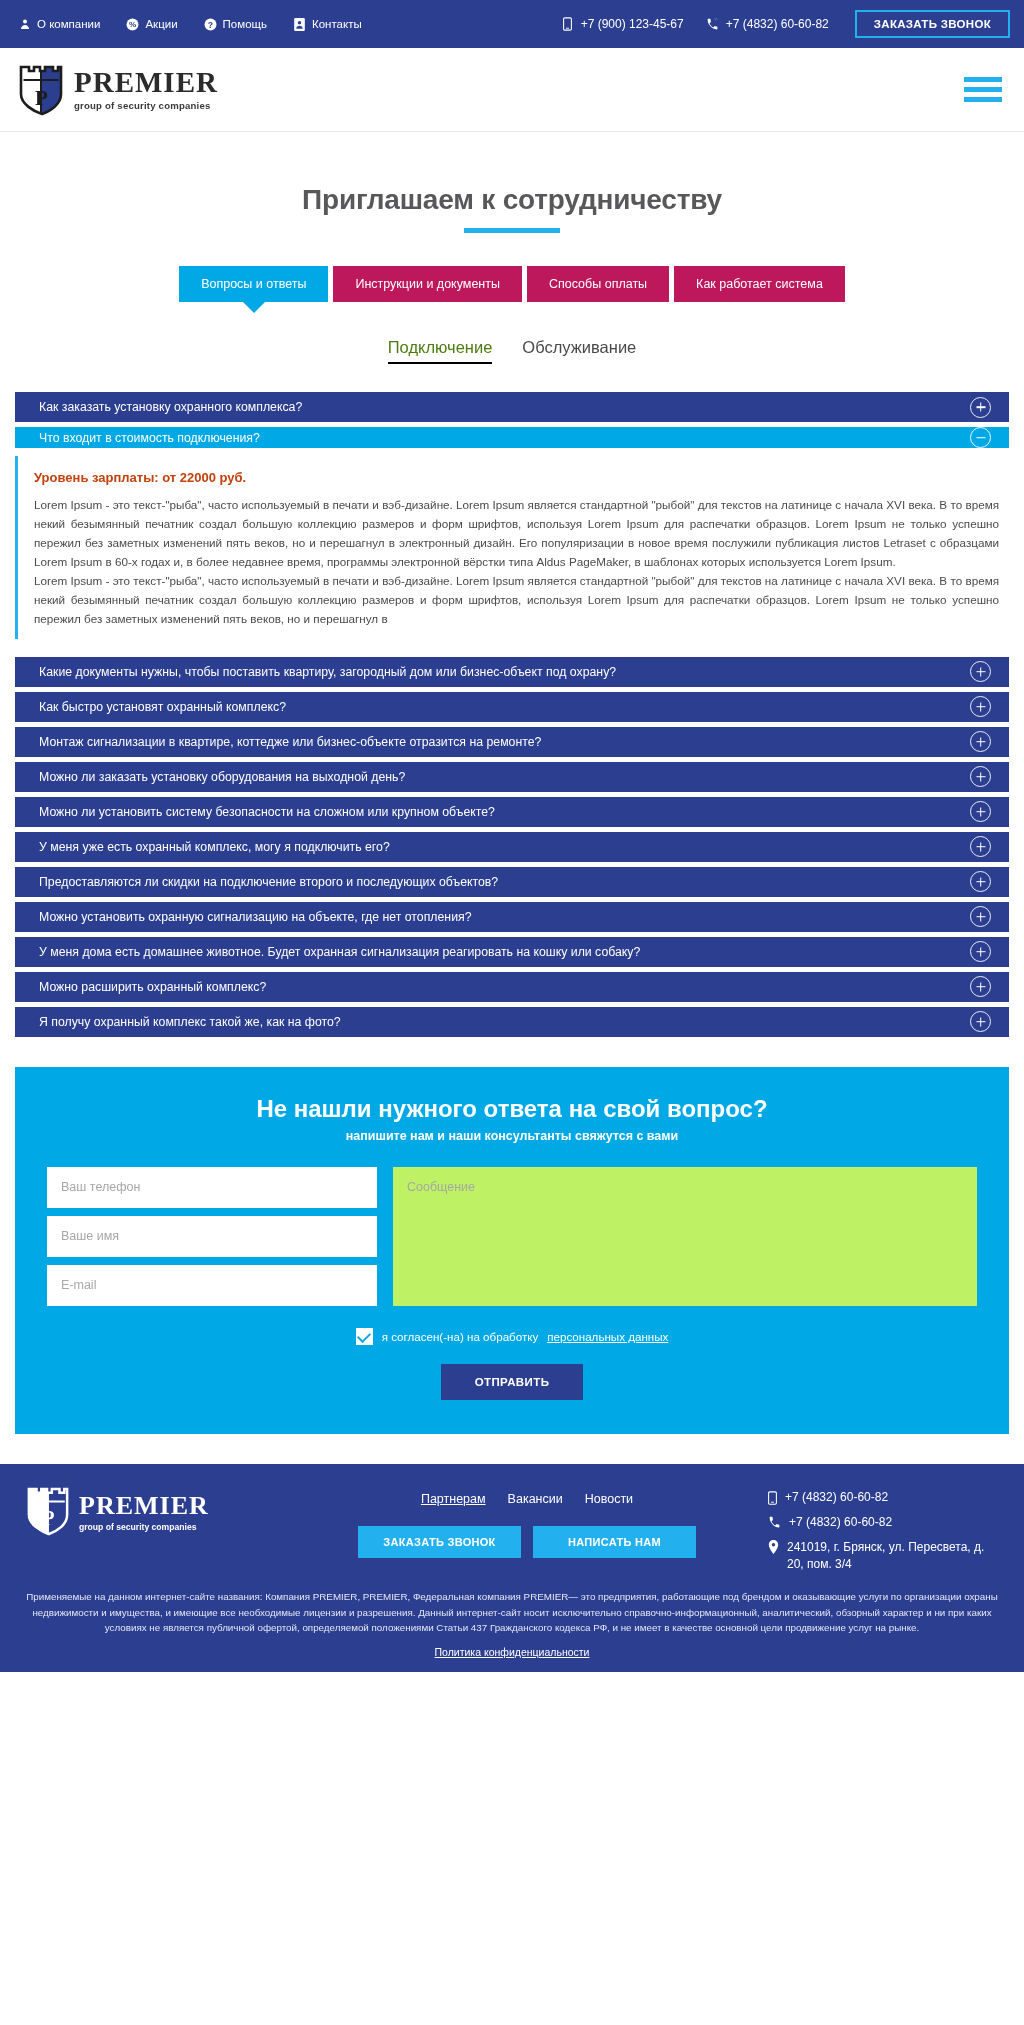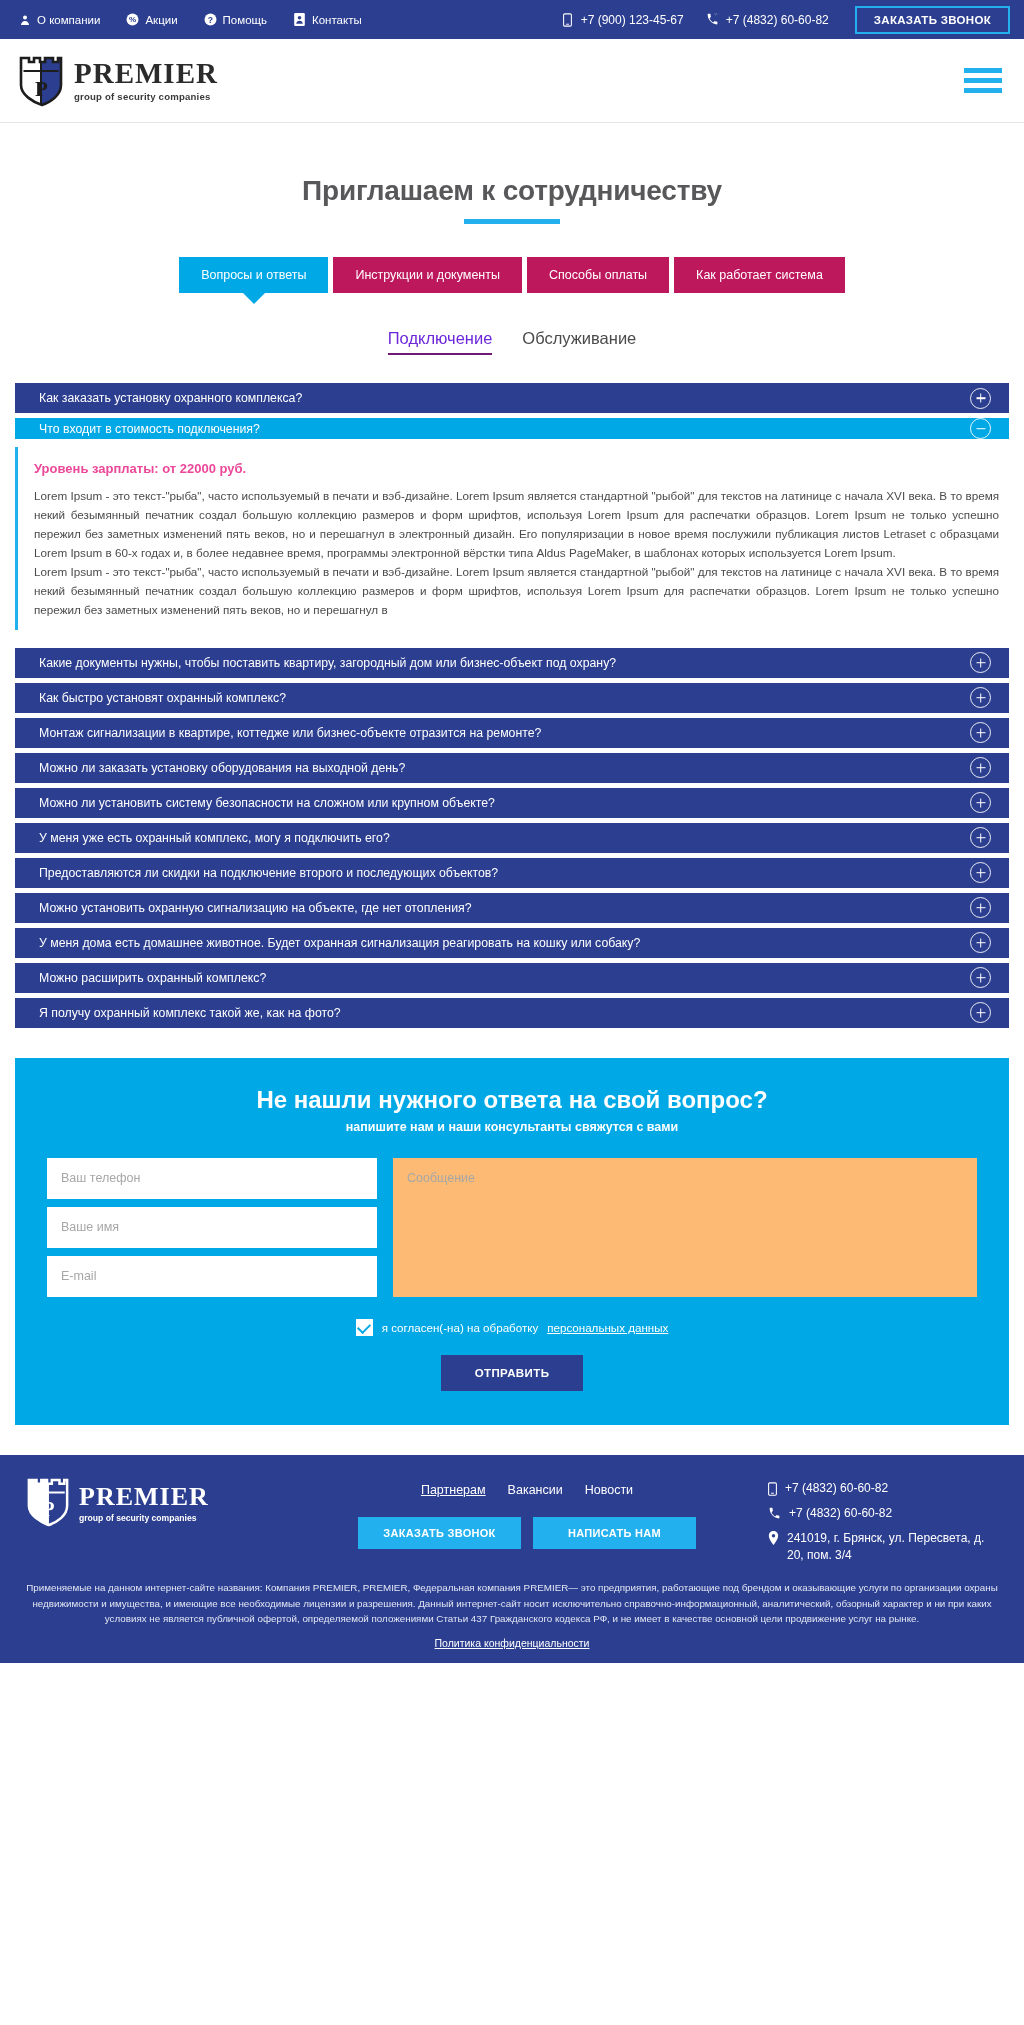--- a/index.html
+++ b/index.html
@@ -7,21 +7,21 @@
   html, body {
     width: 1024px;
     font-family: "Liberation Sans", "DejaVu Sans", sans-serif;
     background: #ffffff;
     color: #333;
   }
   body { width: 1024px; height: 2025px; overflow: hidden; position: relative; }
 
   
   .topbar {
-    height: 39px;
+    height: 48px;
     background: #2c3e8f;
     display: flex;
     align-items: center;
     padding: 0 14px 0 18px;
     color: #ffffff;
     font-size: 11.5px;
   }
   .topbar-left { display: flex; align-items: center; gap: 26px; }
   .tb-link { display: flex; align-items: center; gap: 6px; color: #fff; text-decoration: none; white-space: nowrap; }
   .tb-ico { width: 13px; height: 13px; display: inline-flex; align-items: center; justify-content: center; }
@@ -104,21 +104,21 @@
     bottom: -11px;
     transform: translateX(-50%);
     border-left: 11px solid transparent;
     border-right: 11px solid transparent;
     border-top: 11px solid #00a9e6;
   }
 
   
   .subtabs { display: flex; justify-content: center; gap: 30px; margin-top: 36px; }
   .subtab { font-size: 16.5px; color: #4a4a4a; cursor: pointer; padding-bottom: 5px; }
-  .subtab.active { color: #6d28d9; border-bottom: 2px solid #701a75; }
+  .subtab.active { color: #4d7c0f; border-bottom: 2px solid #000000; }
 
   
   .accordion { margin-top: 28px; }
   .acc-item { margin-bottom: 5px; }
   .acc-head {
     background: #2c3e8f;
     color: #fff;
     display: flex;
     align-items: center;
     padding: 0 18px 0 24px;
@@ -140,21 +140,21 @@
   .acc-toggle::before { width: 9px; height: 1.6px; }
   .acc-toggle::after { width: 1.6px; height: 9px; }
   .acc-toggle.minus::after { display: none; }
 
   .acc-body {
     border-left: 3px solid #22b0ef;
     padding: 14px 10px 10px 16px;
     margin-top: 8px;
     margin-bottom: 18px;
   }
-  .acc-lead { font-size: 13px; font-weight: bold; color: #ec4899; margin-bottom: 11px; }
+  .acc-lead { font-size: 13px; font-weight: bold; color: #c2410c; margin-bottom: 11px; }
   .acc-p {
     font-size: 11.7px;
     line-height: 1.62;
     color: #4b4b4b;
     text-align: justify;
     margin-bottom: 0;
   }
   .acc-p + .acc-p { margin-top: 0; }
 
   
@@ -169,21 +169,21 @@
   .cta-form { display: flex; gap: 16px; margin-top: 24px; }
   .cta-col-left { width: 330px; display: flex; flex-direction: column; gap: 8px; }
   .cta-col-right { flex: 1; }
   .fld {
     background: #fff; border: none; height: 41px;
     padding: 0 14px; font-size: 12.5px; color: #444;
     font-family: inherit; width: 100%;
   }
   .fld::placeholder { color: #a7a7a7; }
   .txta {
-    background: #fdba74; border: none; width: 100%; height: 139px;
+    background: #bef264; border: none; width: 100%; height: 139px;
     padding: 13px 14px; font-size: 12.5px; color: #444;
     font-family: inherit; resize: none;
   }
   .txta::placeholder { color: #a7a7a7; }
   .cta-agree { display: flex; align-items: center; justify-content: center; gap: 9px; margin-top: 18px; font-size: 11.6px; }
   .chk {
     width: 17px; height: 17px; background: #fff; position: relative; flex: none; cursor: pointer;
   }
   .chk::after {
     content: ""; position: absolute; left: 4px; top: 2px;

